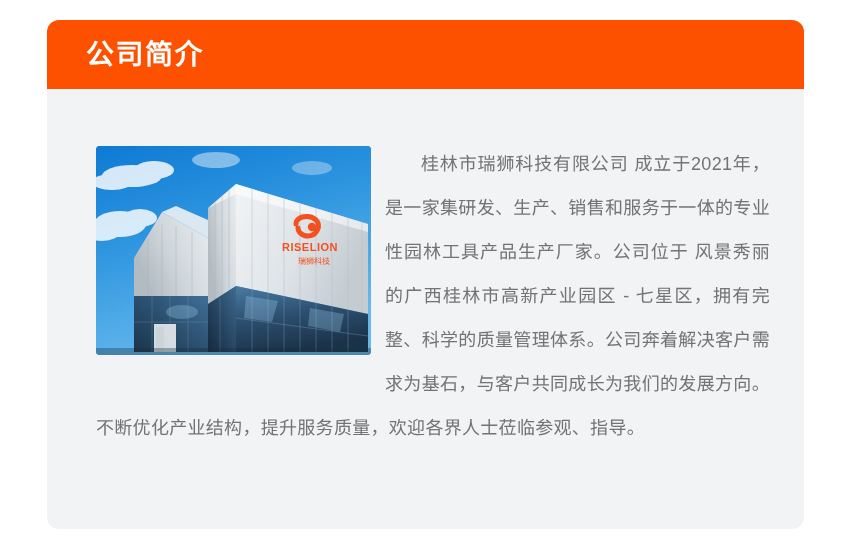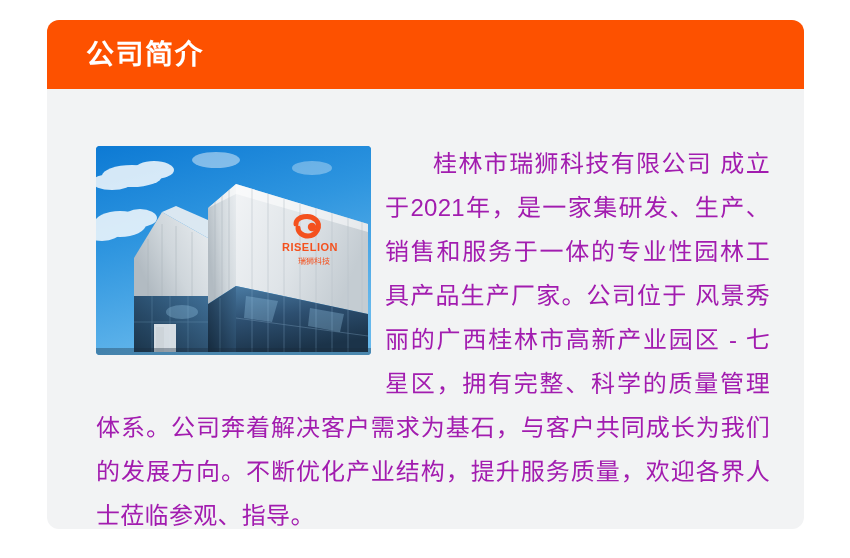--- a/index.html
+++ b/index.html
@@ -73,22 +73,22 @@
     border-radius: 4px;
     overflow: hidden;
     position: relative;
     background: #1f7fd0;
   }
 
   .photo svg { display: block; width: 100%; height: 100%; }
 
   
   .intro-text {
-    color: #a21caf;
-    font-size: 24px;
+    color: #737373;
+    font-size: 18px;
     line-height: 44px;
     text-align: justify;
     text-justify: inter-character;
     text-indent: 2em;
     letter-spacing: 0.3px;
     font-family: "Liberation Sans", "DejaVu Sans", sans-serif;
   }
 </style>
 </head>
 <body>

